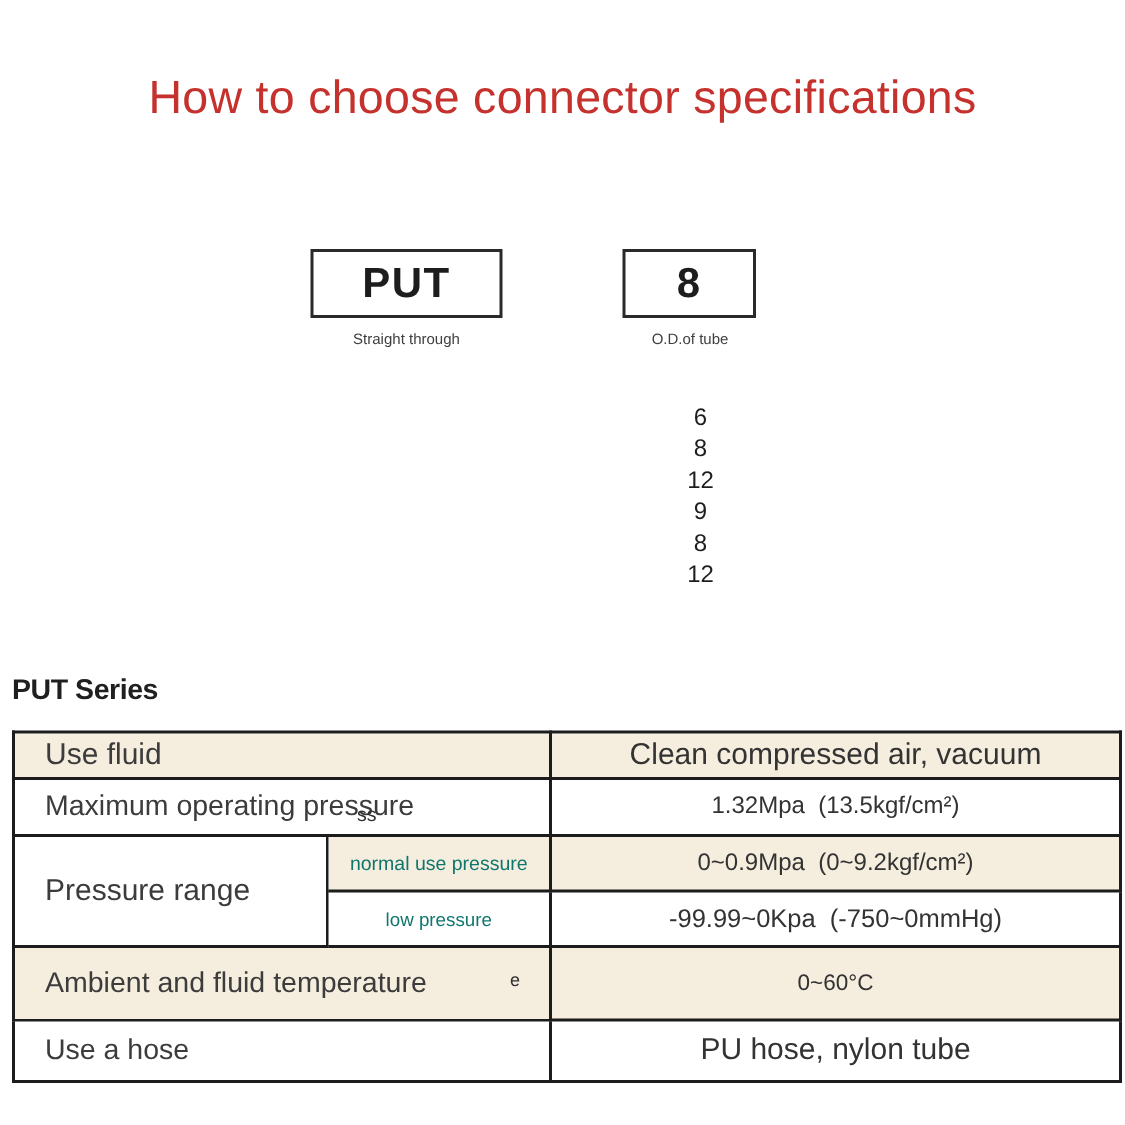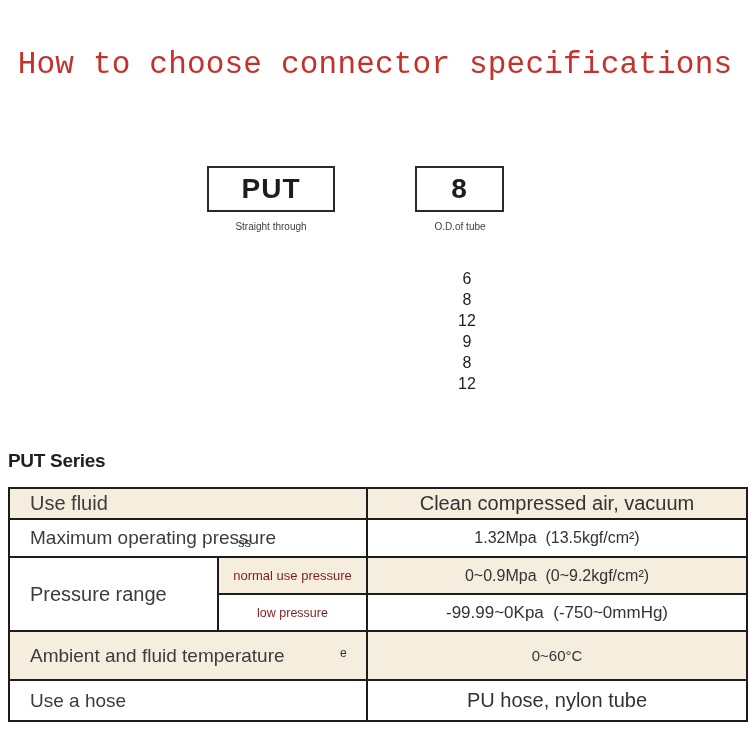--- a/index.html
+++ b/index.html
@@ -3,21 +3,21 @@
 <meta charset="utf-8">
 <style>
   * { margin:0; padding:0; box-sizing:border-box; }
   body { background:#fff; font-family:"Liberation Sans","DejaVu Sans",sans-serif; }
   .page {
     position:relative; width:750px; height:750px; background:#ffffff;
     overflow:hidden; margin:0 auto;
   }
   .title {
     position:absolute; top:47px; left:0; width:750px; text-align:center;
-    font-size:31px; letter-spacing:0.2px; color:#c5322d;font-family:Liberation Mono, monospace;
+    font-size:31px; letter-spacing:0.2px; color:#c5322d;
   }
   .subtitle {
     position:absolute; top:90px; left:0; width:750px; text-align:center;
     font-size:24px; color:#111;
   }
   .spec-box {
     position:absolute; top:166px; height:46px; border:2px solid #2a2a2a;
     display:flex; align-items:center; justify-content:center;
     font-weight:bold; font-size:28px; color:#1d1d1d; letter-spacing:1px;
     background:#fff;
@@ -44,21 +44,21 @@
   }
   table.spec-table td {
     border:2px solid #1c1c1c; vertical-align:middle; overflow:hidden;
   }
   td.beige { background:#f5edde; }
   td.white { background:#ffffff; }
   td.row-label {
     padding-left:20px; font-size:19px; color:#3c3c3c; position:relative;
   }
   td.sub-label {
-    text-align:center; font-size:13px; color:#7f1d1d;
+    text-align:center; font-size:13px; color:#0f766e;
   }
   td.row-value { text-align:center; color:#333; }
   .val-lg { font-size:20px; }
   .val-md { font-size:16px; }
   .val-md2 { font-size:17px; }
   .val-sm { font-size:15px; }
   .artifact-ss {
     position:absolute; left:228px; top:15px; font-size:13px; color:#2f2f2f;
   }
   .artifact-e {

